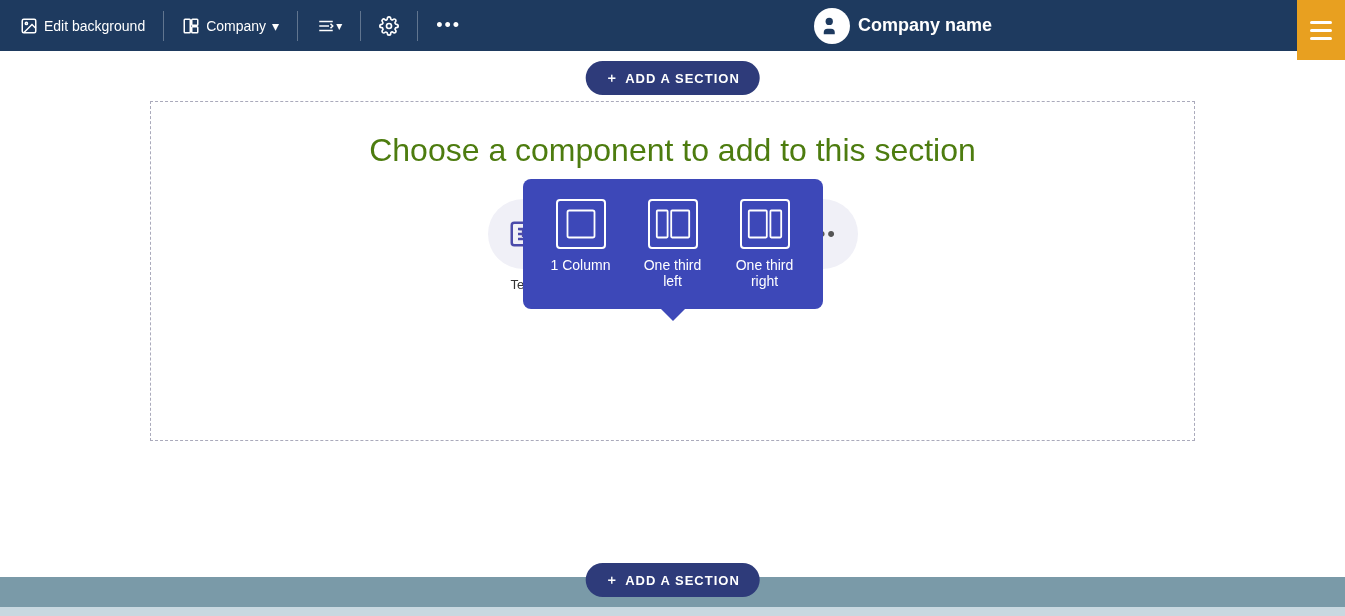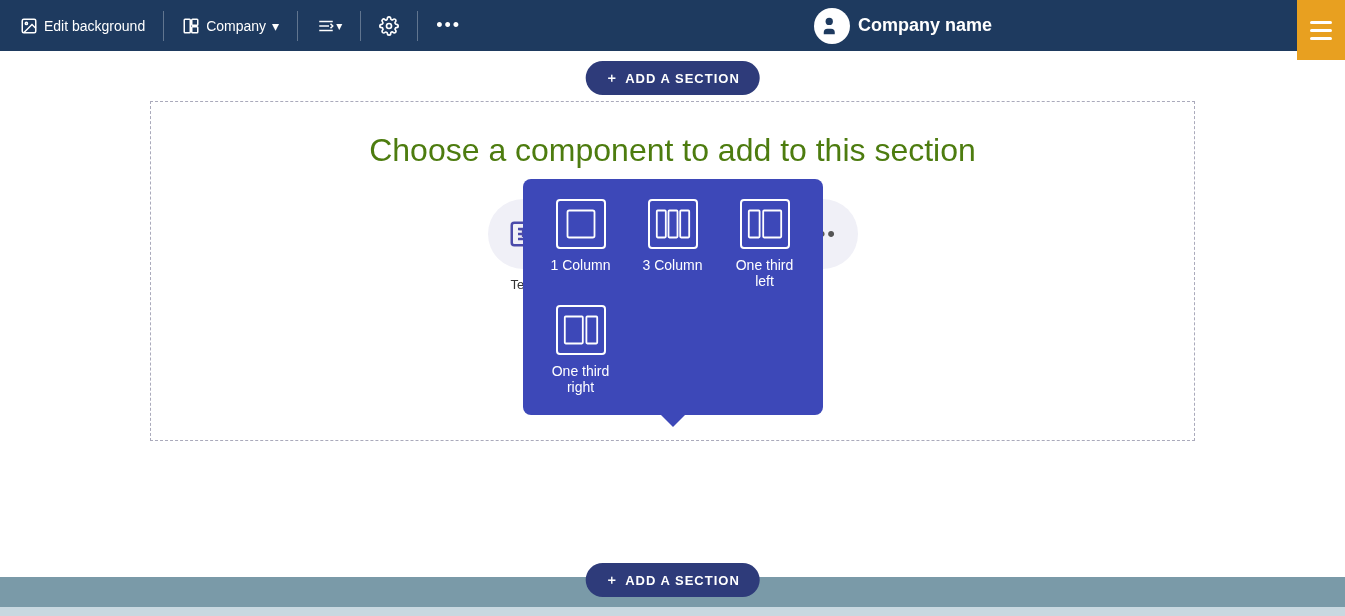--- a/index.html
+++ b/index.html
@@ -373,30 +373,20 @@
         <div class="layout-option">
           <div class="layout-option-icon">
             <svg viewBox="0 0 40 40" width="36" height="36" fill="none" stroke="white" stroke-width="2">
               <rect x="5" y="5" width="30" height="30" rx="2"></rect>
             </svg>
           </div>
           <span class="layout-option-label">1 Column</span>
         </div>
 
 
-        <div class="layout-option">
-          <div class="layout-option-icon">
-            <svg viewBox="0 0 40 40" width="36" height="36" fill="none" stroke="white" stroke-width="2">
-              <rect x="2" y="5" width="10" height="30" rx="1"></rect>
-              <rect x="15" y="5" width="10" height="30" rx="1"></rect>
-              <rect x="28" y="5" width="10" height="30" rx="1"></rect>
-            </svg>
-          </div>
-          <span class="layout-option-label">3 Column</span>
-        </div>
 
         <div class="layout-option">
           <div class="layout-option-icon">
             <svg viewBox="0 0 40 40" width="36" height="36" fill="none" stroke="white" stroke-width="2">
               <rect x="2" y="5" width="12" height="30" rx="1"></rect>
               <rect x="18" y="5" width="20" height="30" rx="1"></rect>
             </svg>
           </div>
           <span class="layout-option-label">One third<br>left</span>
         </div>

